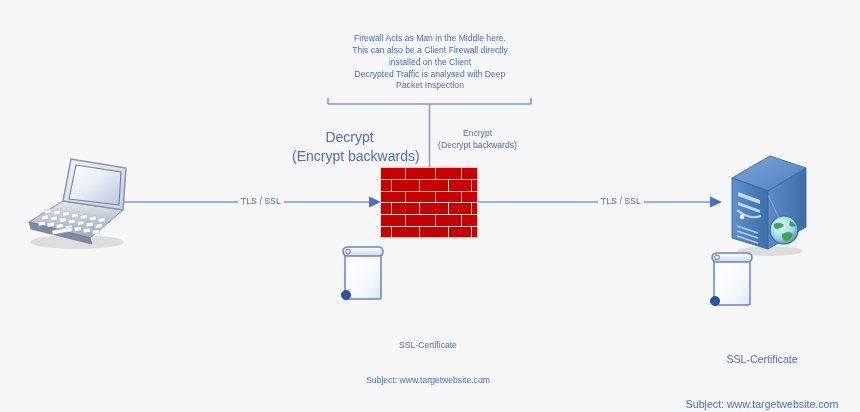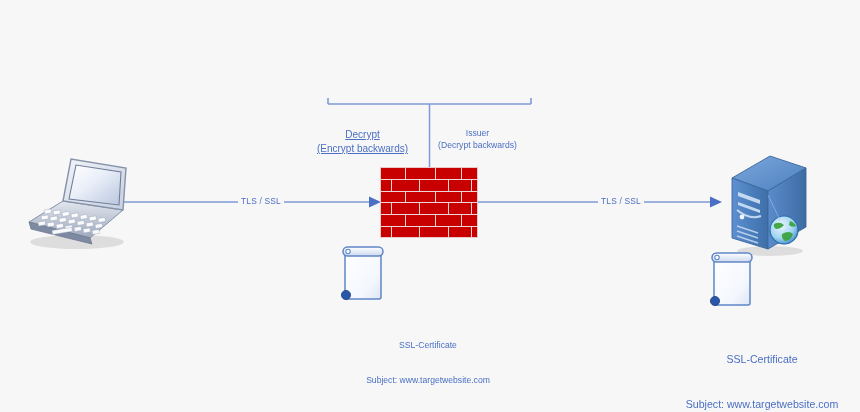--- a/index.html
+++ b/index.html
@@ -17,21 +17,21 @@
   .txt{color:#4a6fc4;text-align:center;line-height:1.38;white-space:pre;}
   b{font-weight:bold;}
 
   
   #top-note{
     left:330px;top:33px;width:200px;
     font-size:8.6px;
   }
 
   
-  #decrypt-label{left:305px;top:128px;width:115px;font-size:10px;text-decoration:underline;}
+  #decrypt-label{left:292px;top:128px;width:115px;font-size:14px;}
   #encrypt-label{left:420px;top:128px;width:115px;font-size:8.6px;}
 
   
   #bracket-svg{left:0;top:0;width:860px;height:412px;pointer-events:none;}
 
   
   #firewall{
     left:380px;top:167px;width:98px;height:71px;
     background:#c90000;
     border:1px solid #e8c9c9;
@@ -75,20 +75,25 @@
     margin-left:12px;
   }
   #tls-left{left:226px;top:196px;}
   #tls-right{left:586px;top:196px;}
 </style>
 </head>
 <body>
 
 <div id="stage">
 
+  <div class="abs txt" id="top-note">Firewall Acts as Man in the Middle here.
+This can also be a Client Firewall directly
+installed on the Client
+Decrypted Traffic is analysed with Deep
+Packet Inspection</div>
 
   <svg class="abs" id="bracket-svg" viewBox="0 0 860 412">
 
     <path d="M328,104 L328,98" stroke="#7e9ad6" stroke-width="1.6" fill="none"></path>
     <path d="M328,104 L531,104" stroke="#7e9ad6" stroke-width="1.6" fill="none"></path>
     <path d="M531,104 L531,98" stroke="#7e9ad6" stroke-width="1.6" fill="none"></path>
 
     <path d="M429.5,104 L429.5,168" stroke="#7e9ad6" stroke-width="1.5" fill="none"></path>
 
     <path d="M124,202 L369,202" stroke="#7e9ad6" stroke-width="1.5" fill="none"></path>
@@ -96,21 +101,21 @@
 
     <path d="M478,202 L710,202" stroke="#7e9ad6" stroke-width="1.5" fill="none"></path>
     <polygon points="710,196.5 722,202 710,207.5" fill="#4a6fc4"></polygon>
   </svg>
 
   <div class="link-label" id="tls-left">TLS / SSL</div>
   <div class="link-label" id="tls-right">TLS / SSL</div>
 
   <div class="abs txt" id="decrypt-label">Decrypt
 (Encrypt backwards)</div>
-  <div class="abs txt" id="encrypt-label">Issuer
+  <div class="abs txt" id="encrypt-label">Encrypt
 (Decrypt backwards)</div>
 
   <div class="abs" id="firewall">
     <div class="course">
       <i style="left:24px"></i>
         <i style="left:54px"></i>
         <i style="left:80px"></i>
     </div>
     <div class="course">
       <i style="left:10px"></i>

